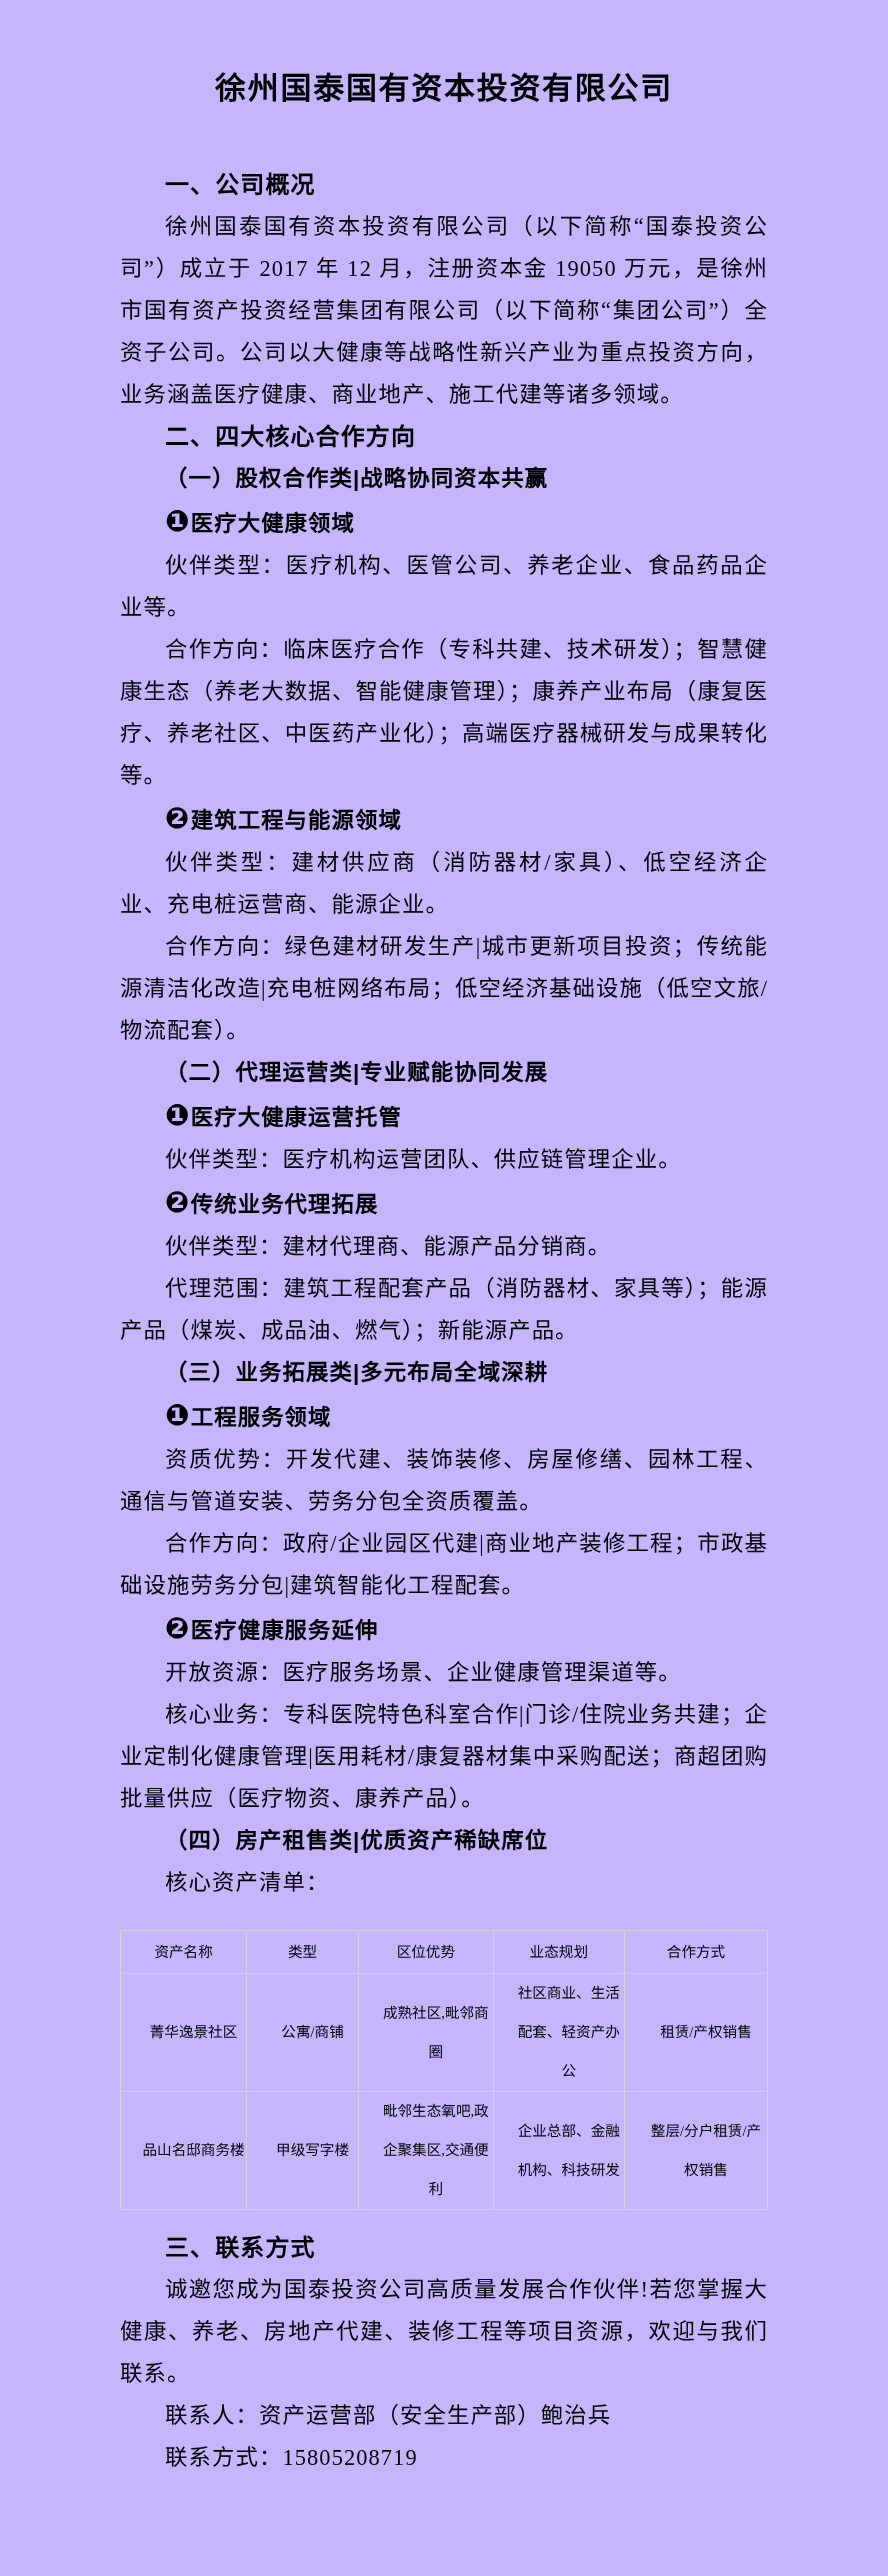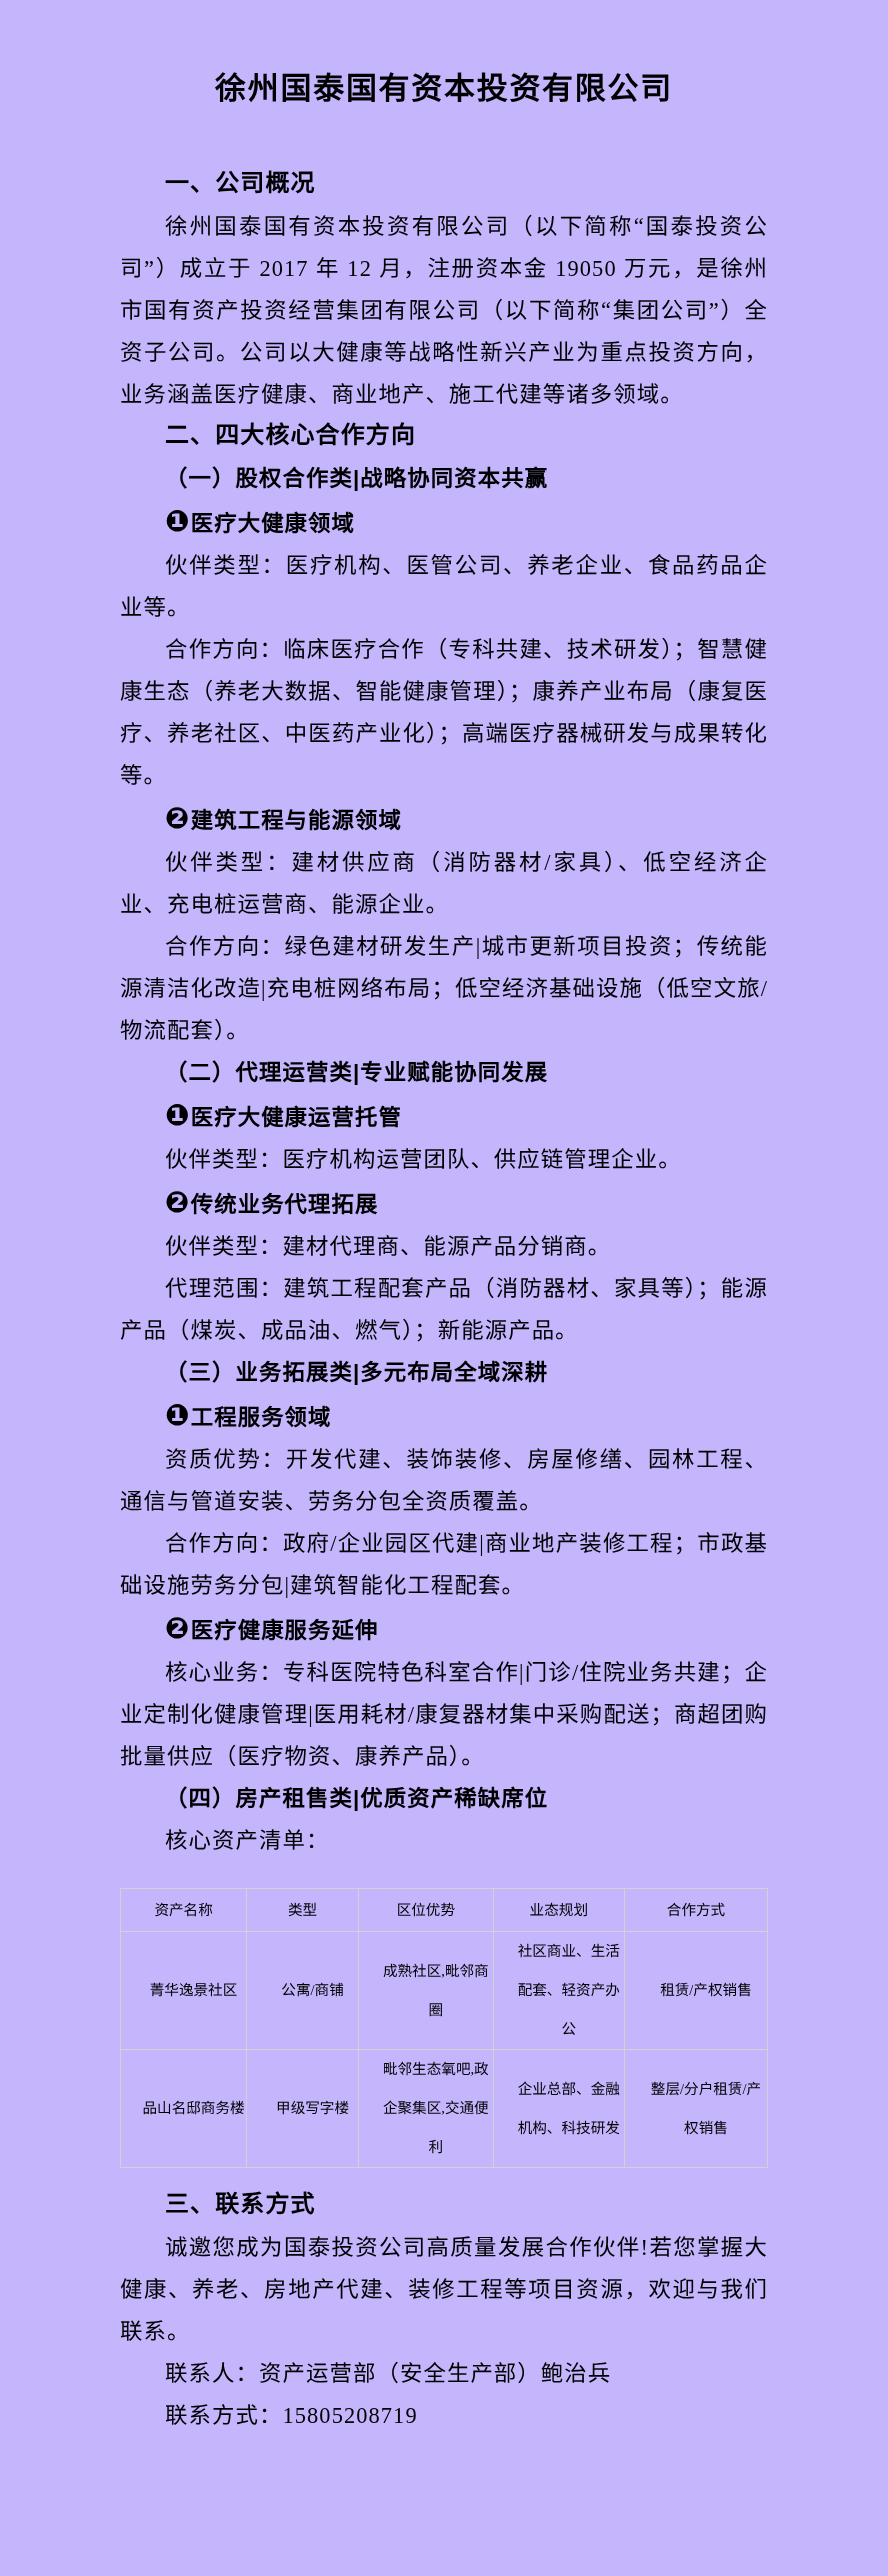--- a/index.html
+++ b/index.html
@@ -21,21 +21,21 @@
     margin: 0 0 53px 0;
     text-align: center;
     font-family: "Liberation Sans", "DejaVu Sans", sans-serif;
     font-size: 31px;
     font-weight: bold;
     letter-spacing: 1.7px;
     line-height: 45px;
   }
   .h2 {
     margin: 0;
-    font-family: Liberation Mono, monospace;
+    font-family: Liberation Serif, serif;
     font-size: 24px;
     font-weight: bold;
     line-height: 42px;
     text-indent: 45px;
     letter-spacing: 1.1px;
   }
   .h3, .h4 {
     margin: 0;
     font-family: "Liberation Sans", "DejaVu Sans", sans-serif;
     font-size: 22.4px;
@@ -102,20 +102,21 @@
   <p class="body">伙伴类型：医疗机构运营团队、供应链管理企业。</p>
   <h4 class="h4"><span class="num">❷</span><span>传统业务代理拓展</span></h4>
   <p class="body">伙伴类型：建材代理商、能源产品分销商。</p>
   <p class="body">代理范围：建筑工程配套产品（消防器材、家具等）；能源产品（煤炭、成品油、燃气）；新能源产品。</p>
 
   <h3 class="h3">（三）业务拓展类|多元布局全域深耕</h3>
   <h4 class="h4"><span class="num">❶</span><span>工程服务领域</span></h4>
   <p class="body">资质优势：开发代建、装饰装修、房屋修缮、园林工程、通信与管道安装、劳务分包全资质覆盖。</p>
   <p class="body">合作方向：政府/企业园区代建|商业地产装修工程；市政基础设施劳务分包|建筑智能化工程配套。</p>
   <h4 class="h4"><span class="num">❷</span><span>医疗健康服务延伸</span></h4>
+  <p class="body">开放资源：医疗服务场景、企业健康管理渠道等。</p>
   <p class="body">核心业务：专科医院特色科室合作|门诊/住院业务共建；企业定制化健康管理|医用耗材/康复器材集中采购配送；商超团购批量供应（医疗物资、康养产品）。</p>
 
   <h3 class="h3">（四）房产租售类|优质资产稀缺席位</h3>
   <p class="body">核心资产清单：</p>
 
   <table class="asset-table">
     <colgroup>
       <col class="c1">
         <col class="c2">
         <col class="c3">

